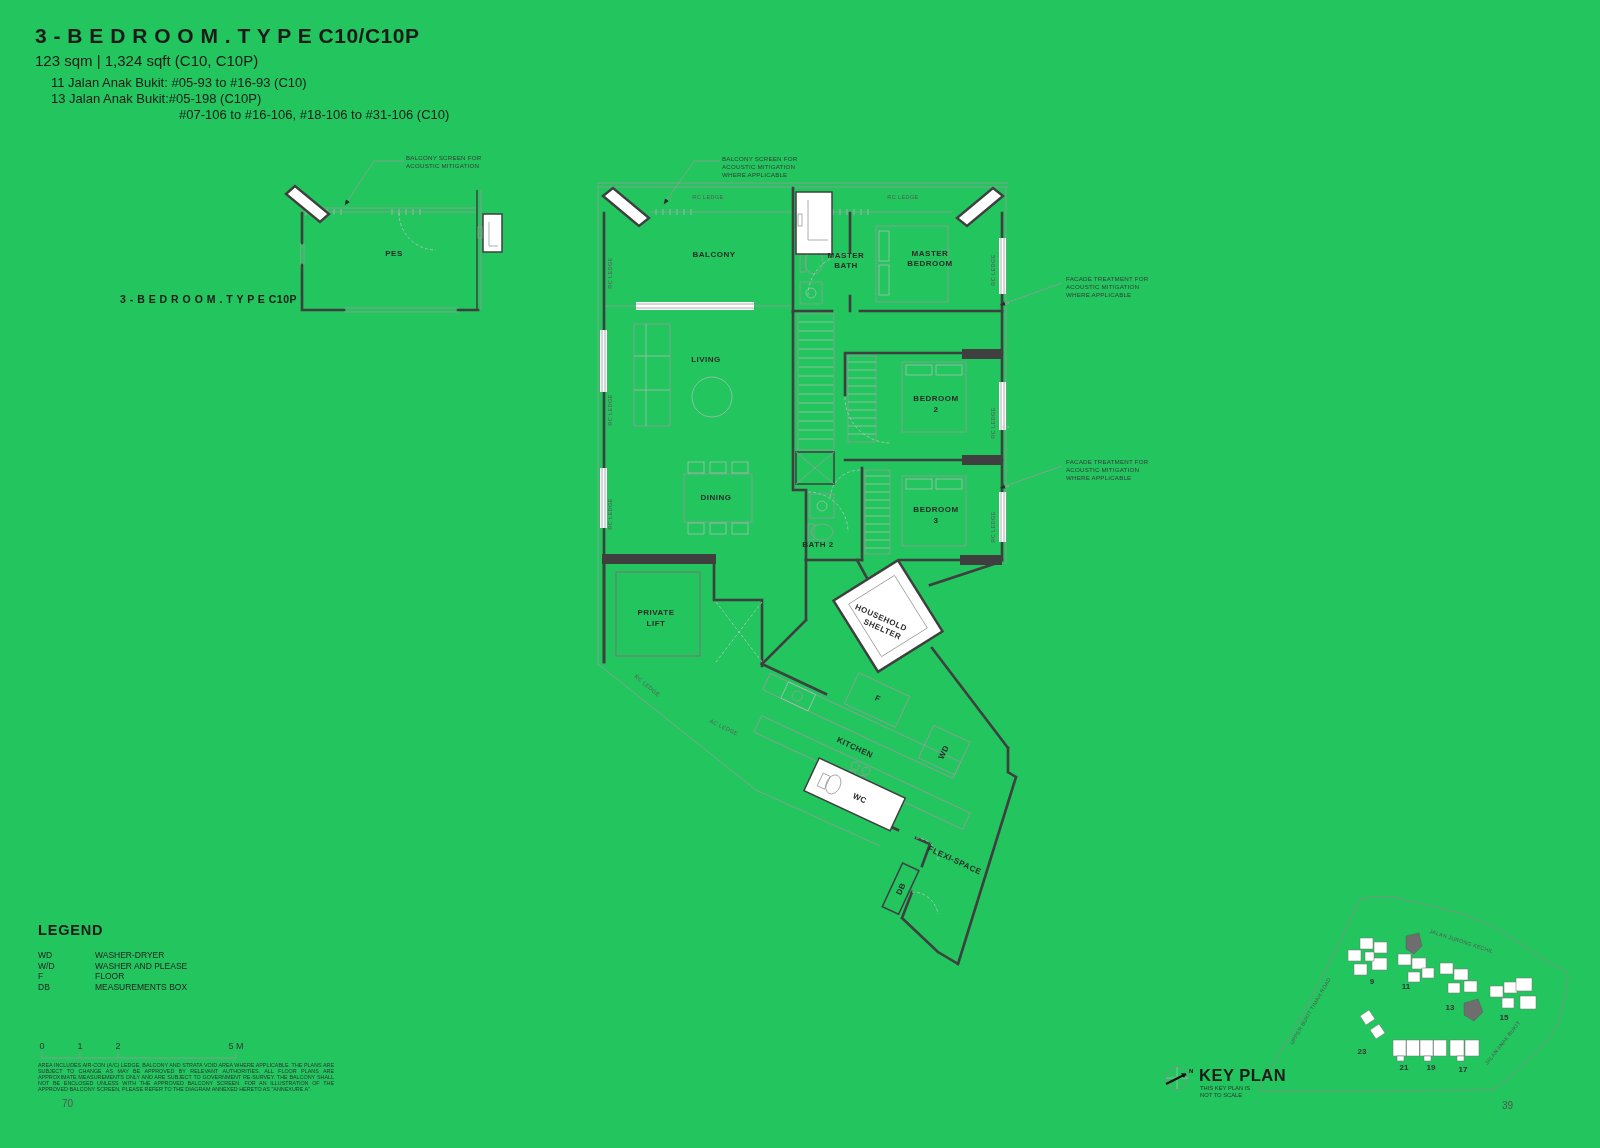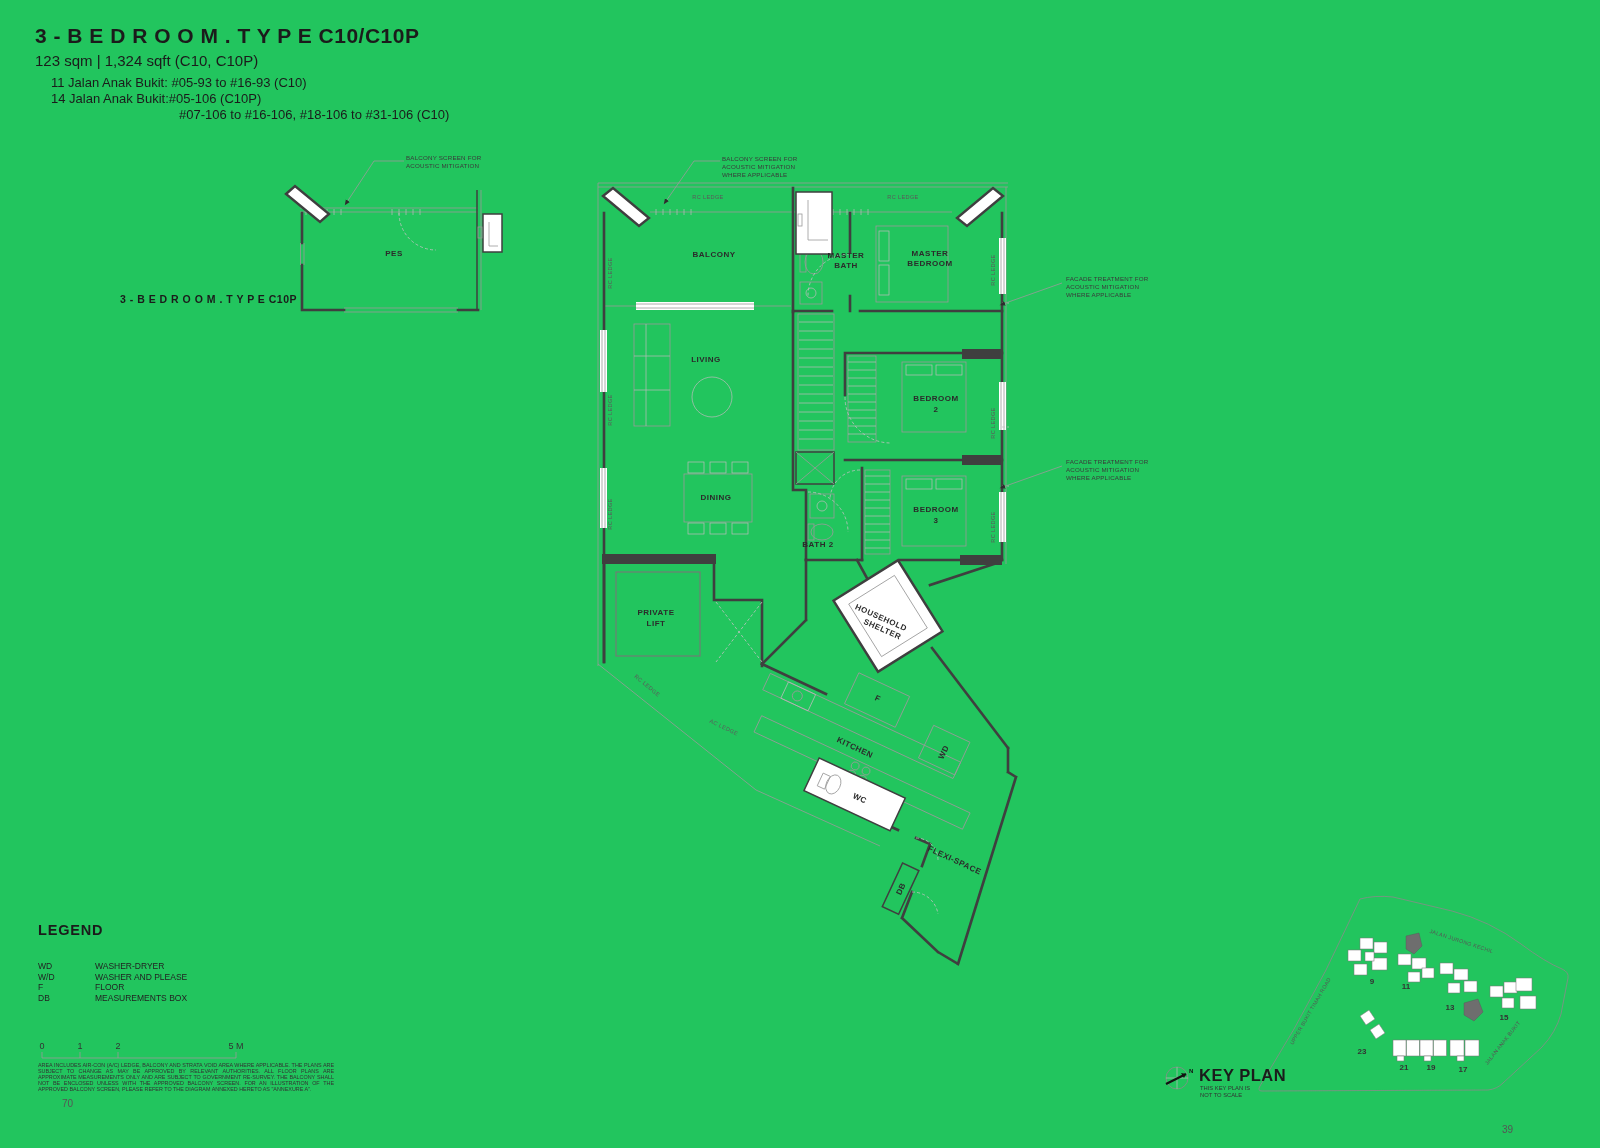--- a/index.html
+++ b/index.html
@@ -4,27 +4,27 @@
 <style>
   html,body{margin:0;padding:0;background:#fff}
   .page{position:relative;width:1600px;height:1148px;background:#22c55e;
         font-family:"Liberation Sans",sans-serif;color:#222;overflow:hidden}
   .hdr{position:absolute;left:35px;top:24px}
   .hdr h1{margin:0;font-size:21px;font-weight:700;letter-spacing:.5px;color:#1b1b1b}
   .hdr .area{font-size:15px;margin-top:4px;color:#1b1b1b}
   .addr{position:absolute;left:51px;top:75px;font-size:13px;line-height:16px;color:#1b1b1b}
   .addr .l3{padding-left:128px}
   .legend{position:absolute;left:38px;top:922px}
-  .legend h2{margin:0 0 23px 0;font-size:14.5px;font-weight:700;letter-spacing:.8px;color:#1b1b1b}
+  .legend h2{margin:0 0 12px 0;font-size:14.5px;font-weight:700;letter-spacing:.8px;color:#1b1b1b}
   .legend .row{display:flex;font-size:8.5px;line-height:10.5px;color:#222}
   .legend .abbr{width:57px}
   .disc{position:absolute;left:38px;top:1062px;width:296px;font-size:5.4px;line-height:6px;
         text-align:justify;color:#333}
   .pg{position:absolute;font-size:10px;color:#555}
-  .pg38{left:62px;top:1098px}.pg39{left:1502px;top:1124px}
+  .pg38{left:62px;top:1098px}.pg39{left:1502px;top:1100px}
   svg.overlay{position:absolute;left:0;top:0}
   
   .w{stroke:#3f3f3f;stroke-width:2.6;fill:none;stroke-linecap:square}
   .w2{stroke:#3f3f3f;stroke-width:1.5;fill:none}
   .wf{stroke:#3f3f3f;stroke-width:1.5;fill:#fff}
   .wwf{stroke:#3f3f3f;stroke-width:2.4;fill:#fff}
   .t{stroke:#9a9a9a;stroke-width:.8;fill:none}
   .t2{stroke:#bcbcbc;stroke-width:.7;fill:none}
   .m{stroke:#777;stroke-width:1.1;fill:none}
   .dash{stroke:#c2c2c2;stroke-width:.8;fill:none;stroke-dasharray:3 2.2}
@@ -48,21 +48,21 @@
 <body>
 
 <div class="page">
 
   <div class="hdr">
     <h1>3 - B E D R O O M . T Y P E  C10/C10P</h1>
     <div class="area">123 sqm | 1,324 sqft (C10, C10P)</div>
   </div>
   <div class="addr">
     <div>11 Jalan Anak Bukit: #05-93 to #16-93 (C10)</div>
-    <div>14 Jalan Anak Bukit:#05-106 (C10P)</div>
+    <div>13 Jalan Anak Bukit:#05-198 (C10P)</div>
     <div class="l3">#07-106 to #16-106, #18-106 to #31-106 (C10)</div>
   </div>
 
   <svg class="overlay" width="1600" height="1148" viewBox="0 0 1600 1148">
     <defs>
       <marker id="ah" markerWidth="9" markerHeight="8" refX="6.5" refY="3" orient="auto">
         <path d="M0,0L7,3L0,6Z" fill="#2c2c2c"></path>
       </marker>
     </defs>
 

